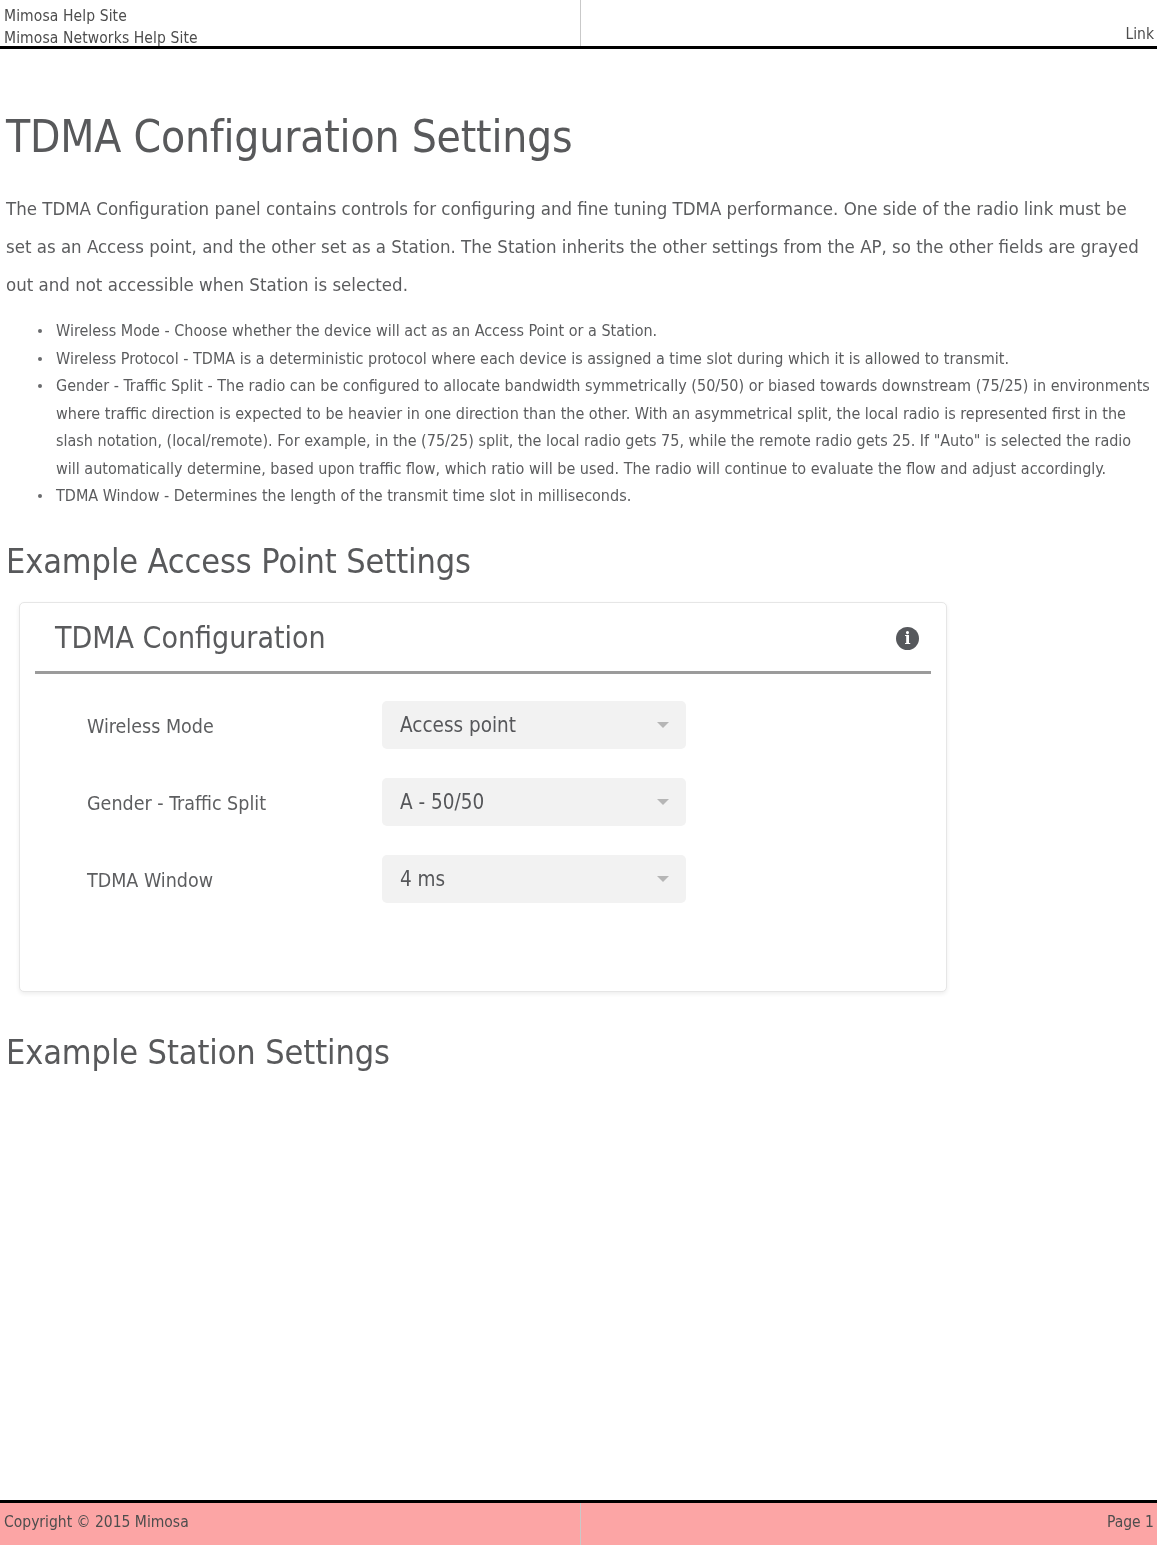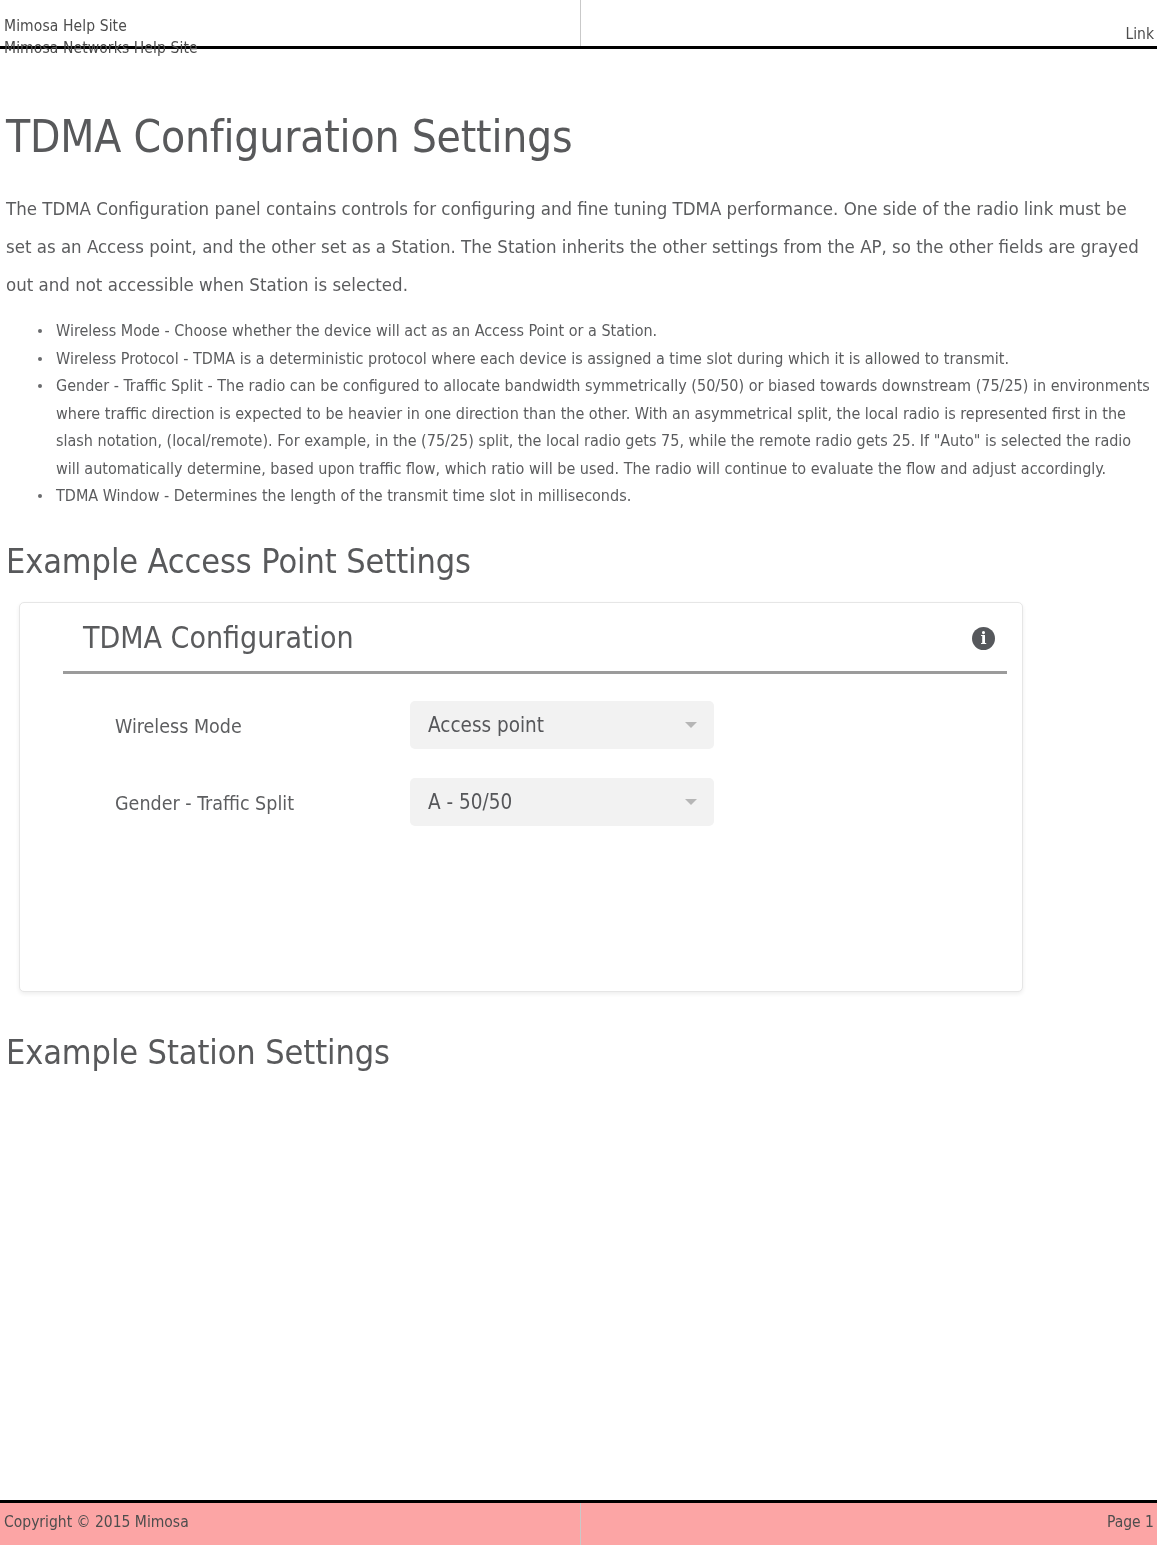--- a/index.html
+++ b/index.html
@@ -26,21 +26,21 @@
     background: #ffffff;
   }
   .page-header .hdr-divider {
     position: absolute;
     left: 580px; top: 0;
     width: 1px; height: 46px;
     background: #c9c9c9;
   }
   .hdr-left {
     position: absolute;
-    left: 4px; top: 15px;
+    left: 4px; top: 5px;
     width: 570px;
     font-size: 15.5px;
     line-height: 22px;
     color: #4d4d4d;
     letter-spacing: 0.1px;
   }
   .hdr-right {
     position: absolute;
     right: 3px; top: 23px;
     font-size: 15.5px;
@@ -105,27 +105,26 @@
     line-height: 40px;
     color: #58595b;
     letter-spacing: -0.1px;
   }
   h2.sect-title.station { margin-top: 40px; }
 
   
   .panel {
     position: relative;
     margin: 21px 0 0 13px;
-    width: 1004px;
+    width: 928px;
     height: 390px;
     background: #ffffff;
     border: 1px solid #e6e6e6;
     border-radius: 5px;
     box-shadow: 0 2px 4px rgba(0,0,0,0.07);
-    padding-left: 28px;
   }
   .panel-head {
     position: relative;
     height: 71px;
     margin: 0 15px;
     border-bottom: 3px solid #9b9b9b;
   }
   .panel-head .panel-title {
     position: absolute;
     left: 20px; top: 16px;
@@ -268,20 +267,27 @@
 
 
       <div class="form-row">
         <div class="row-label">Gender - Traffic Split</div>
         <div class="ctrl">
           <span class="ctrl-value">A - 50/50</span>
           <span class="caret"></span>
         </div>
       </div>
 
+      <div class="form-row">
+        <div class="row-label">TDMA Window</div>
+        <div class="ctrl">
+          <span class="ctrl-value">4 ms</span>
+          <span class="caret"></span>
+        </div>
+      </div>
 
     </div>
   </div>
 
   <h2 class="sect-title station">Example Station Settings</h2>
 
 </div>
 
 <div class="page-footer">
   <div class="ftr-divider"></div>

